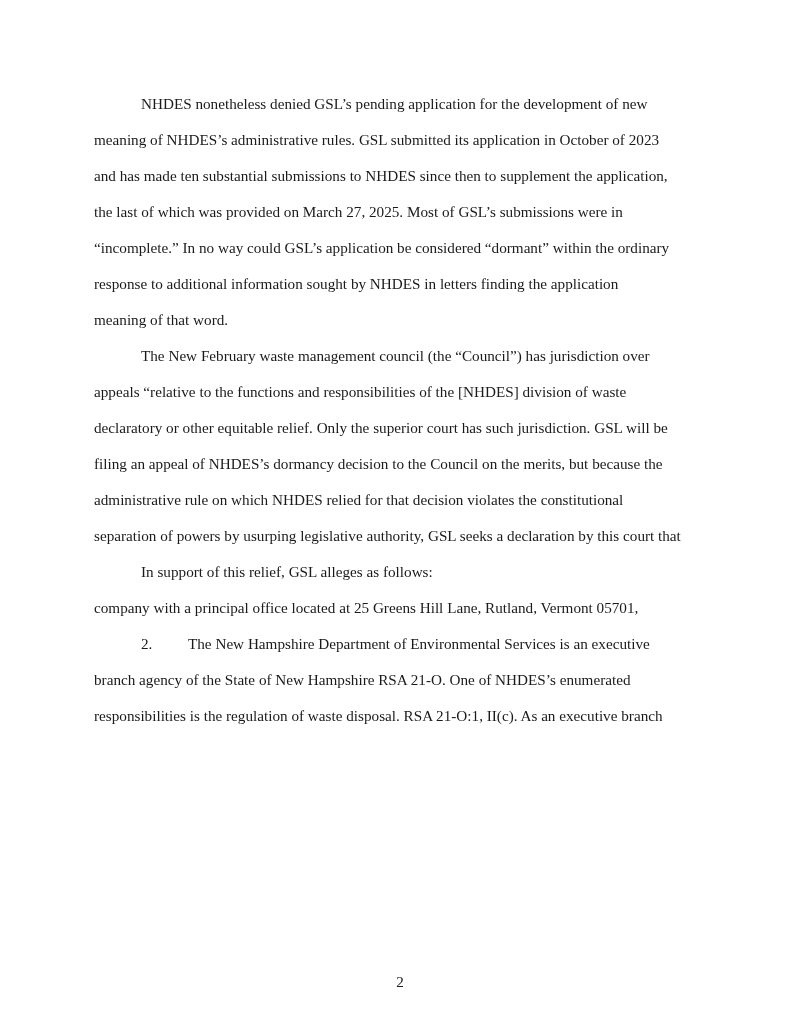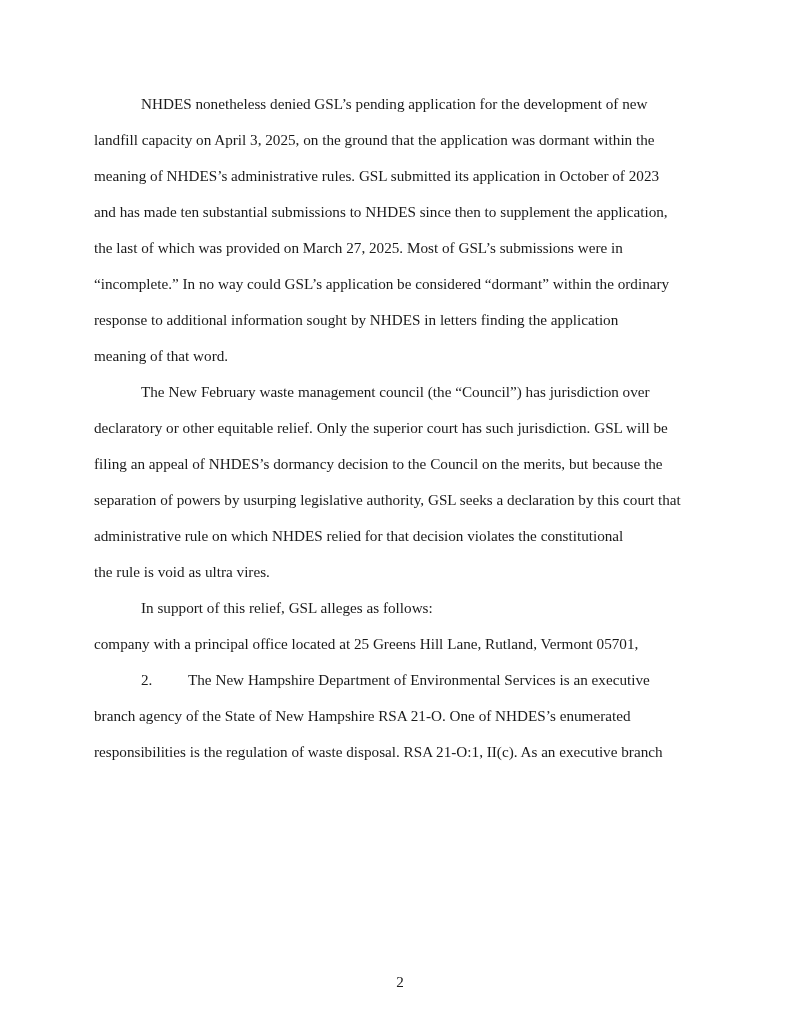--- a/index.html
+++ b/index.html
@@ -53,36 +53,35 @@
     }
   </style>
 </head>
 <body>
 
 <div class="page">
   <div class="body-text">
 
     <div>
       <div class="line indent">NHDES nonetheless denied GSL’s pending application for the development of new</div>
-      <div class="line">landfill capacity on April 3, 2025, on the ground that the application was dormant within the</div>
       <div class="line">meaning of NHDES’s administrative rules.  GSL submitted its application in October of 2023</div>
       <div class="line">and has made ten substantial submissions to NHDES since then to supplement the application,</div>
       <div class="line">the last of which was provided on March 27, 2025.  Most of GSL’s submissions were in</div>
       <div class="line">“incomplete.”  In no way could GSL’s application be considered “dormant” within the ordinary</div>
       <div class="line">response to additional information sought by NHDES in letters finding the application</div>
       <div class="line">meaning of that word.</div>
     </div>
 
     <div>
       <div class="line indent">The New February waste management council (the “Council”) has jurisdiction over</div>
+      <div class="line">appeals “relative to the functions and responsibilities of the [NHDES] division of waste</div>
       <div class="line">declaratory or other equitable relief. Only the superior court has such jurisdiction.  GSL will be</div>
       <div class="line">filing an appeal of NHDES’s dormancy decision to the Council on the merits, but because the</div>
+      <div class="line">administrative rule on which NHDES relied for that decision violates the constitutional</div>
       <div class="line">separation of powers by usurping legislative authority, GSL seeks a declaration by this court that</div>
-      <div class="line">administrative rule on which NHDES relied for that decision violates the constitutional</div>
-      <div class="line">the rule is void as ultra vires.</div>
     </div>
 
     <div>
       <div class="line indent">In support of this relief, GSL alleges as follows:</div>
     </div>
 
     <div>
       <div class="line">company with a principal office located at 25 Greens Hill Lane, Rutland, Vermont 05701,</div>
     </div>
 

